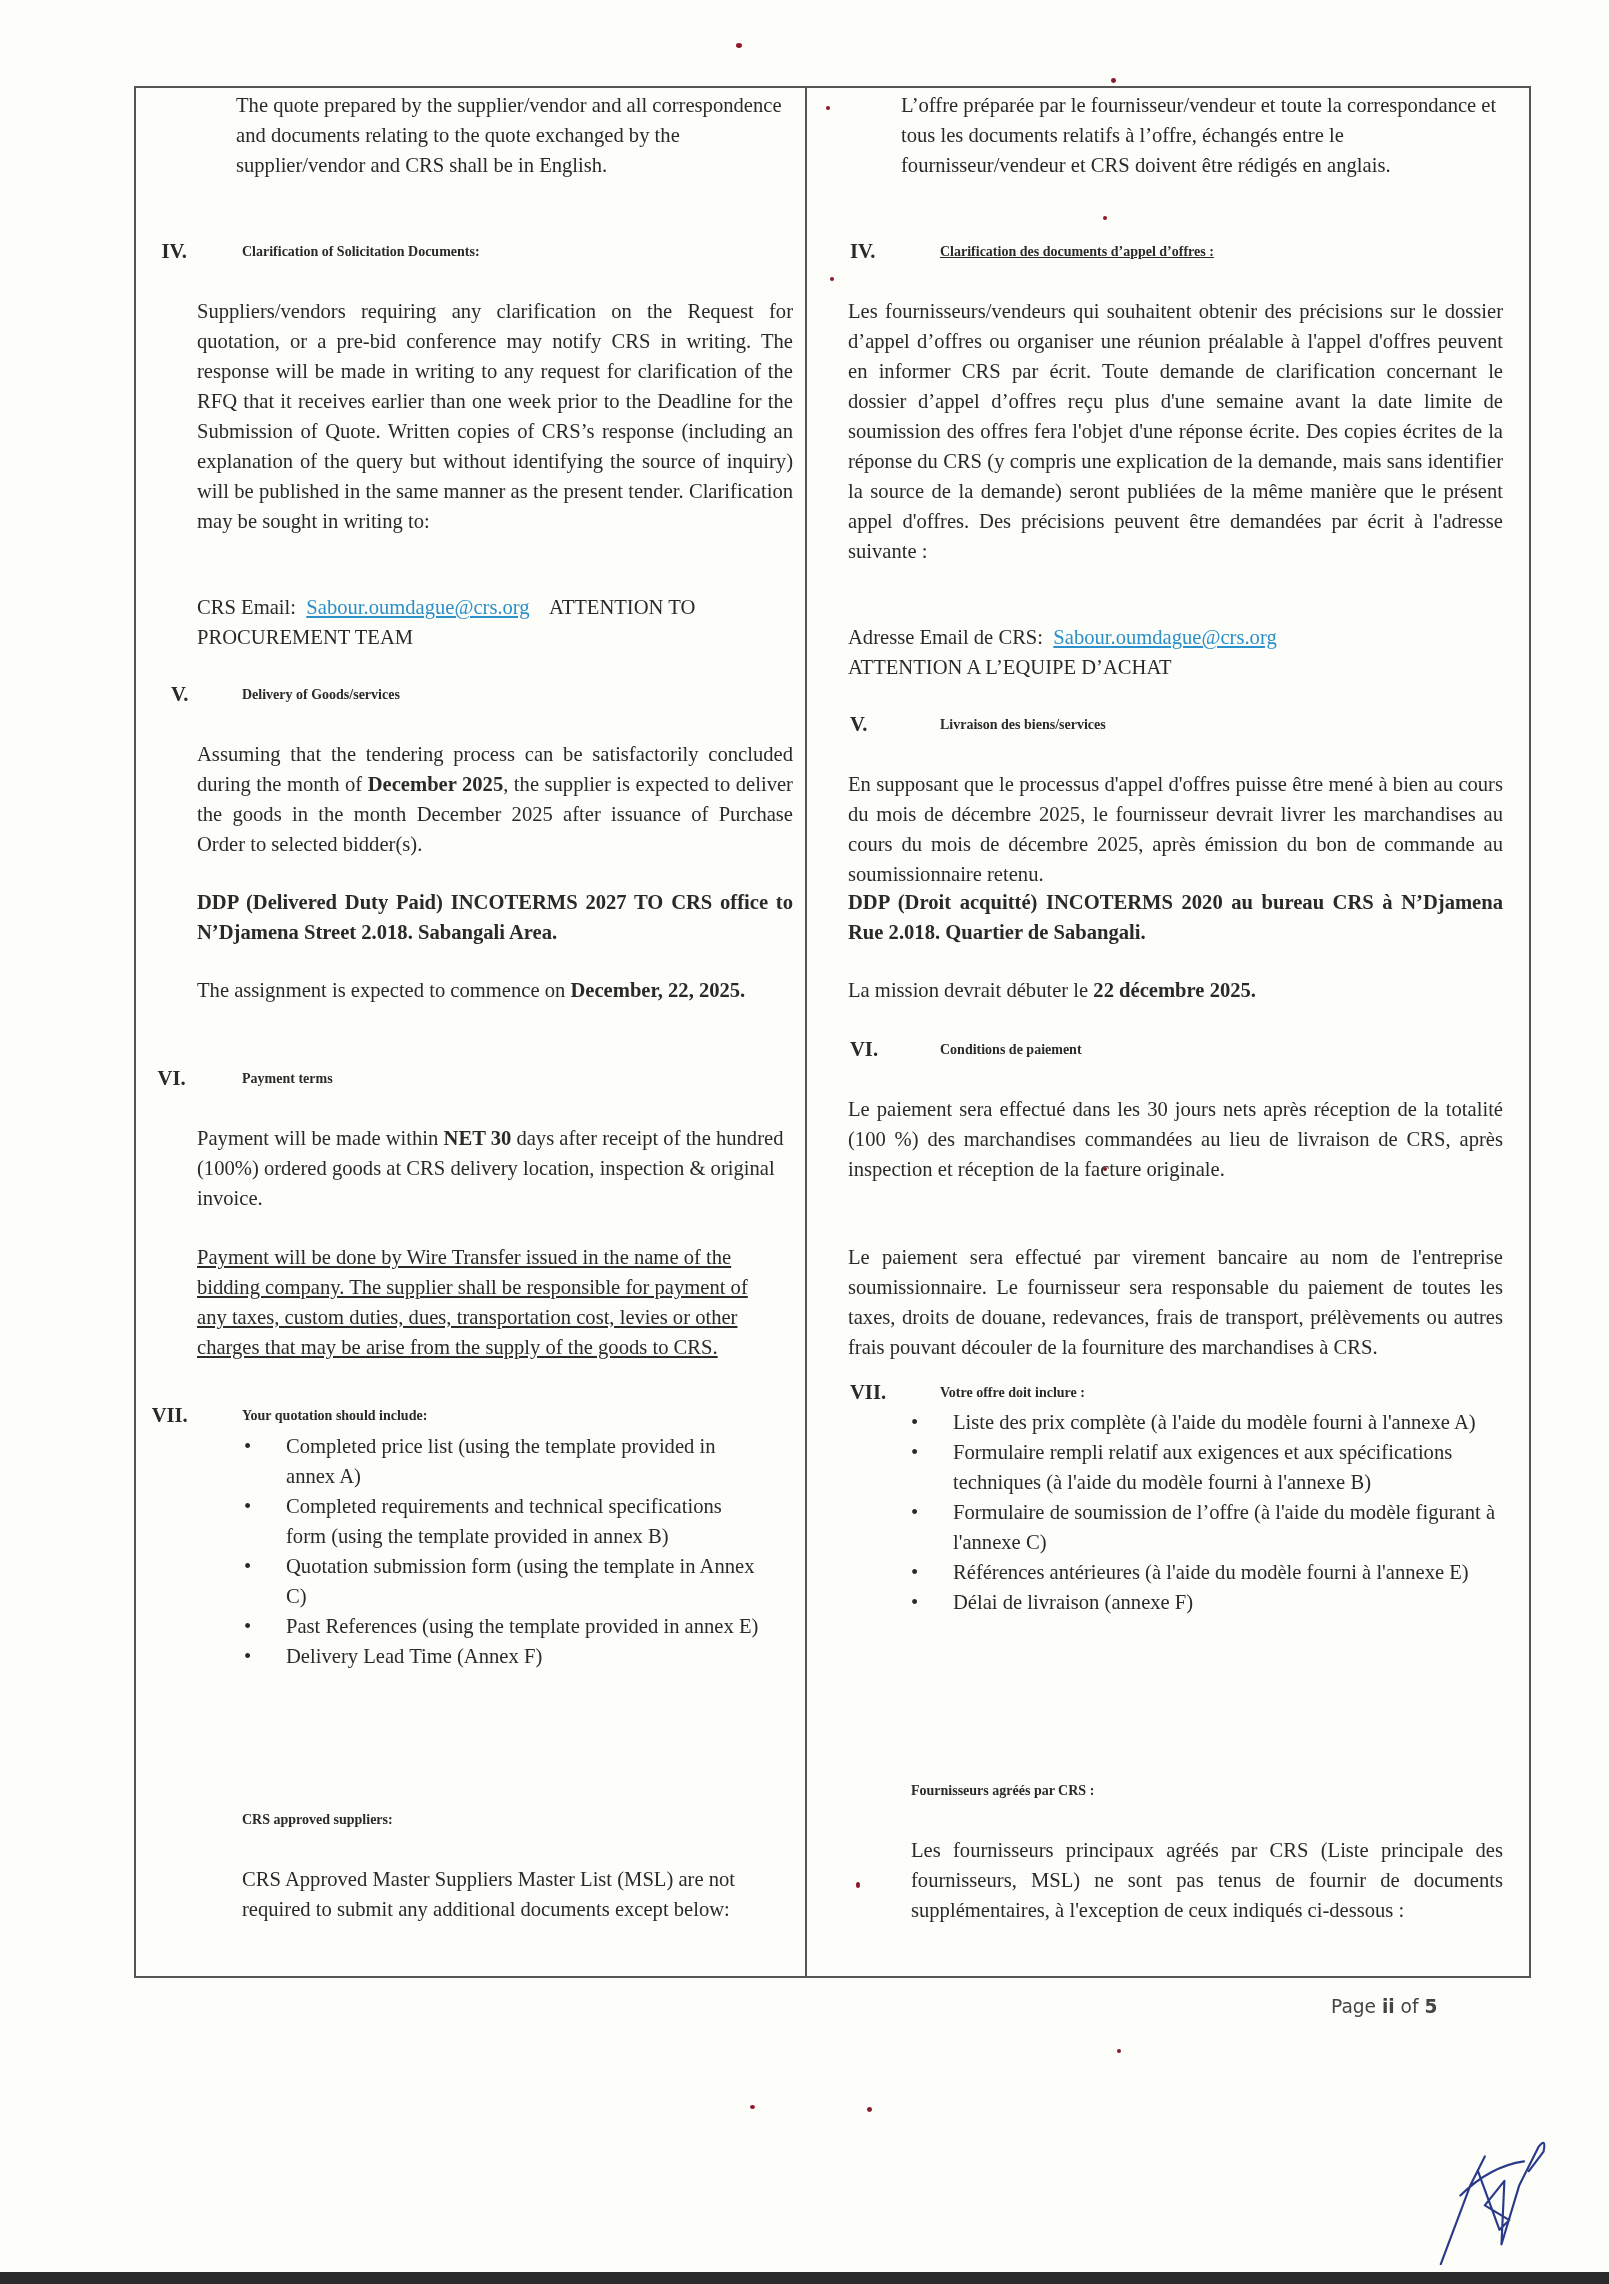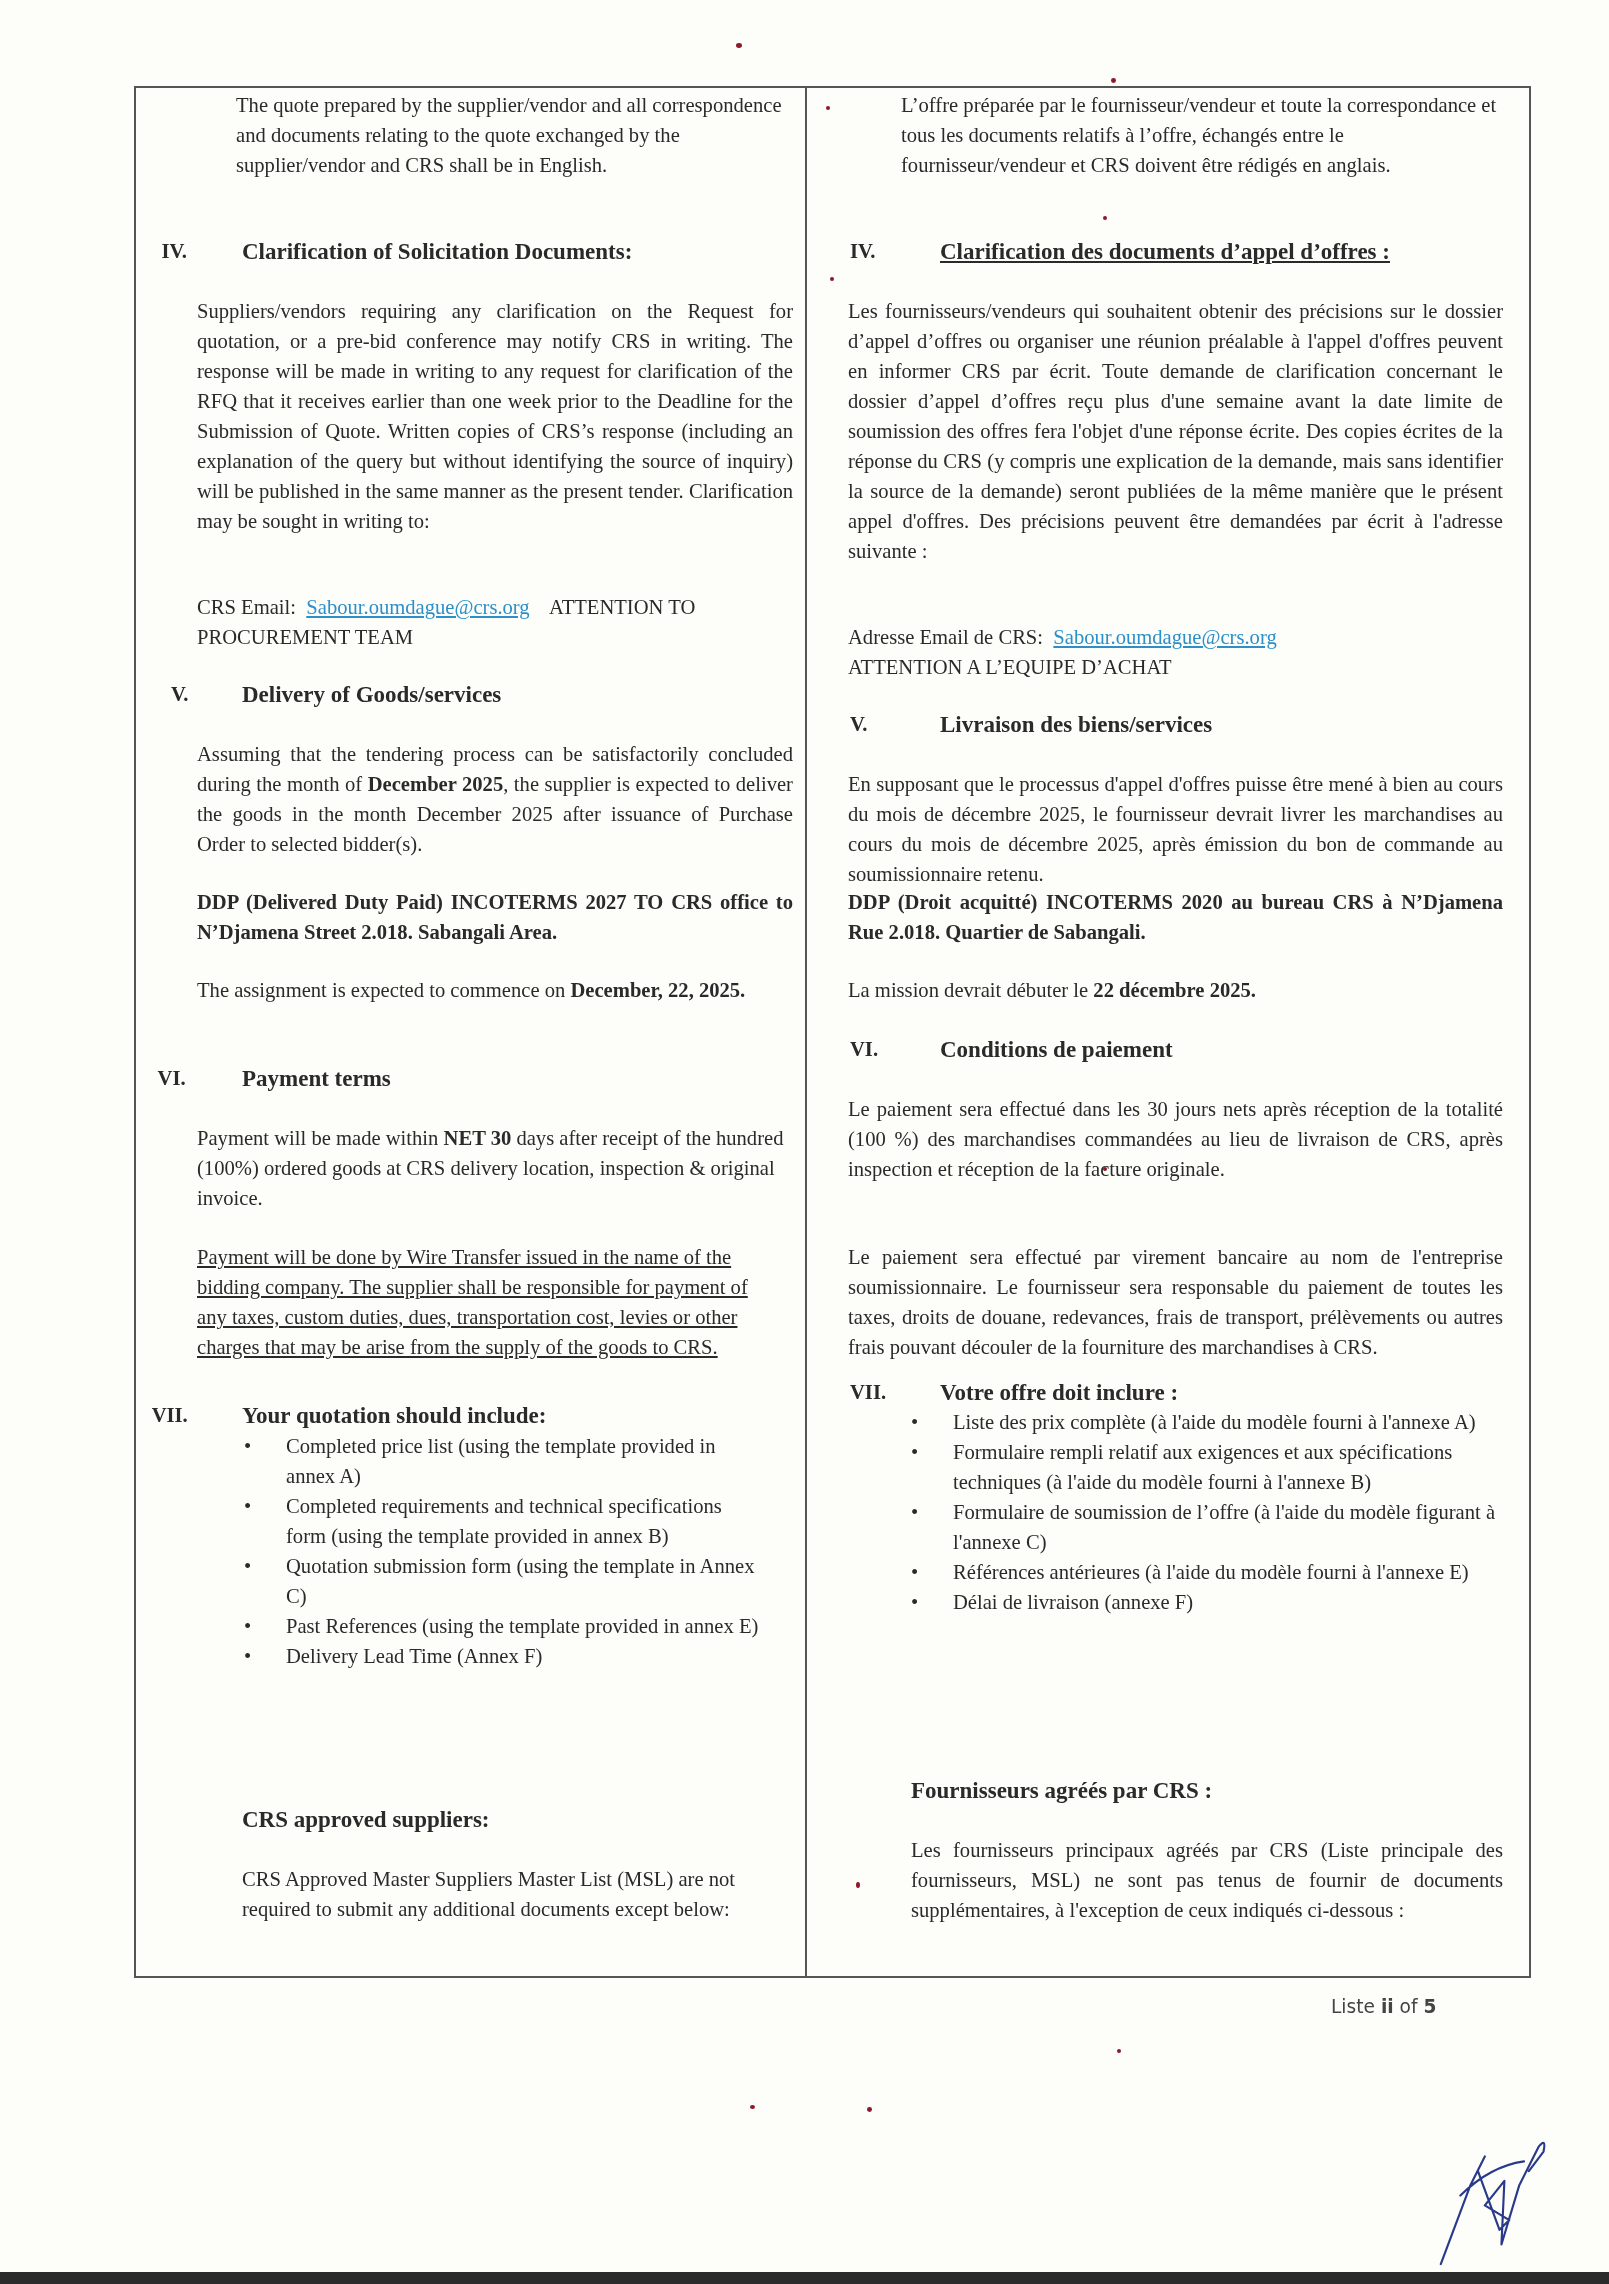--- a/index.html
+++ b/index.html
@@ -15,21 +15,21 @@
     display: grid; grid-template-columns: 671px 1fr;
   }
   .col { position: relative; box-sizing: border-box; }
   .col-left { border-right: 2px solid #555; }
   .col-left .in { position: absolute; left: 0; top: 0; width: 669px; }
   .col-right .in { position: absolute; left: 0; top: 0; width: 723px; }
 
   .t { position: absolute; font-size: 20.6px; line-height: 30px; margin: 0; }
   .just { text-align: justify; text-align-last: left; }
   .b { font-weight: bold; }
-  .h { position: absolute; font-size: 23px; font-weight: bold; line-height: 29px; }
+  .h { position: absolute; font-size: 14px; font-weight: bold; line-height: 29px; }
   .num { position: absolute; font-size: 20.6px; font-weight: bold; line-height: 29px; }
   a.email { color: #2b8fc9; text-decoration: underline; }
 
   ul.bul { position: absolute; margin: 0; padding: 0; list-style: none; font-size: 20.6px; line-height: 30px; }
   ul.bul li { position: relative; padding-left: 42px; }
   ul.bul li .dot { position: absolute; left: 0; top: 0; }
 
   .footer-page {
     position: absolute; left: 1331px; top: 1996px; font-size: 18.6px;
     font-family: "DejaVu Sans", "Liberation Sans", sans-serif; color: #444;
@@ -120,21 +120,21 @@
         <li><span class="dot">•</span><span>Délai de livraison (annexe F)</span></li>
       </ul>
 
       <span class="h" style="left:104px; top:1688px;">Fournisseurs agréés par CRS :</span>
       <p class="t just" style="left:104px; top:1747px; width:592px;">Les fournisseurs principaux agréés par CRS (Liste principale des fournisseurs, MSL) ne sont pas tenus de fournir de documents supplémentaires, à l'exception de ceux indiqués ci-dessous :</p>
     </div>
   </div>
 </div>
 
 <div class="footer-page">
-  <span>Liste</span>
+  <span>Page</span>
   <span class="b">ii</span>
   <span>of</span>
   <span class="b">5</span>
 </div>
 
 <svg class="sig" viewBox="0 0 140 150">
   <path d="M10 140 L40 60 L55 30 M30 70 Q60 40 95 35 M48 45 L70 105 L80 95 L55 80 L75 55 L72 120 L90 60 L110 20 Q118 10 115 25 L100 45" fill="none" stroke="#2a3a8a" stroke-width="2.2" stroke-linecap="round" stroke-linejoin="round"></path>
 </svg>
 
 <div class="bottom-bar"></div>

